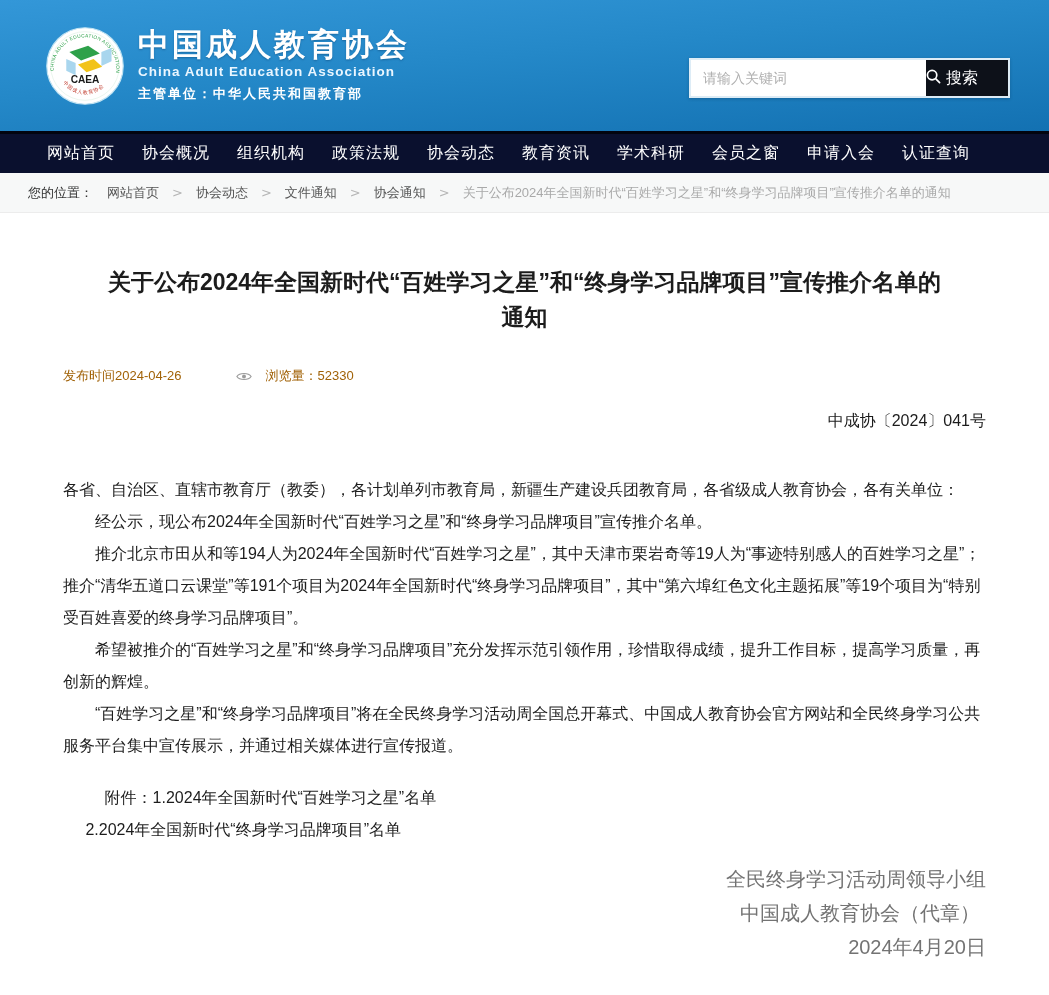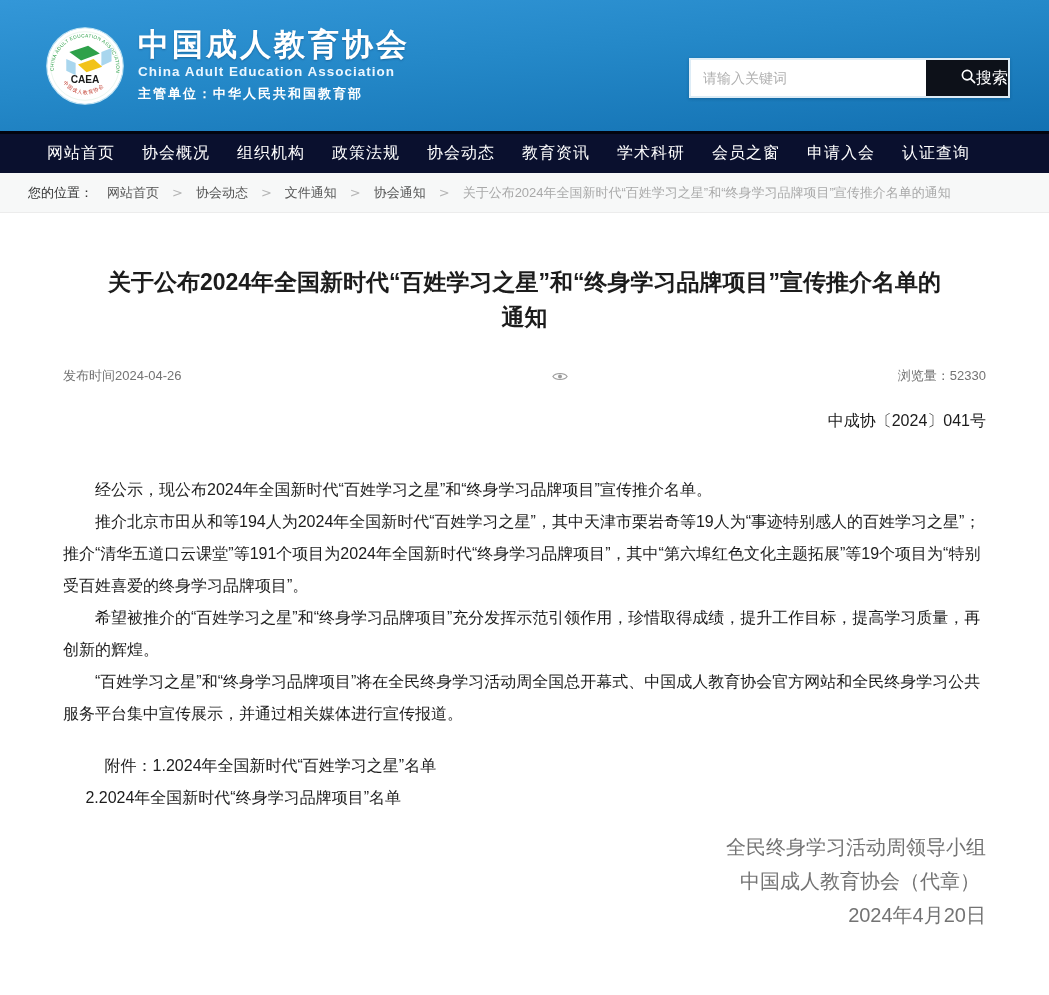--- a/index.html
+++ b/index.html
@@ -63,21 +63,22 @@
     color: #333;
     background: #fff;
   }
   .search-input::placeholder { color: #b0b0b0; }
   .search-btn {
     width: 82px; height: 36px;
     background: #0d1119;
     color: #fff;
     border: none;
     font-size: 16px;
-    display: flex; align-items: center; justify-content: flex-end;
+    display: flex; align-items: center; justify-content: flex-start;
+    gap: 5px;
     cursor: pointer;
   }
 
   
   .main-nav {
     height: 42px;
     background: #0a102e;
     border-top: 3px solid #02040f;
     display: flex;
     align-items: center;
@@ -116,25 +117,25 @@
     text-align: center;
     font-size: 23px;
     font-weight: bold;
     line-height: 35px;
     color: #1c1c1c;
     padding: 0 40px;
   }
   .article-meta {
     margin-top: 32px;
     display: flex;
-    justify-content: space-between;
+    justify-content: flex-start;
     align-items: center;
     gap: 14px;
     font-size: 13px;
-    color: #737373;
+    color: #a16207;
   }
   .article-meta .publish-time { margin-right: 40px; }
   .eye-icon { display: inline-flex; align-items: center; }
   .doc-number {
     margin-top: 26px;
     text-align: right;
     font-size: 16px;
     color: #1c1c1c;
   }
   .article-body {
@@ -239,20 +240,21 @@
         <path d="M1 6 C4 1.5 14 1.5 17 6 C14 10.5 4 10.5 1 6 Z" stroke="#9b9b9b" stroke-width="1.3" fill="none"></path>
         <circle cx="9" cy="6" r="2.2" fill="#9b9b9b"></circle>
       </svg>
     </span>
     <span class="views">浏览量：52330</span>
   </div>
 
   <div class="doc-number">中成协〔2024〕041号</div>
 
   <div class="article-body">
+    <p>各省、自治区、直辖市教育厅（教委），各计划单列市教育局，新疆生产建设兵团教育局，各省级成人教育协会，各有关单位：</p>
     <p class="indent">经公示，现公布2024年全国新时代“百姓学习之星”和“终身学习品牌项目”宣传推介名单。</p>
     <p class="indent">推介北京市田从和等194人为2024年全国新时代“百姓学习之星”，其中天津市栗岩奇等19人为“事迹特别感人的百姓学习之星”；推介“清华五道口云课堂”等191个项目为2024年全国新时代“终身学习品牌项目”，其中“第六埠红色文化主题拓展”等19个项目为“特别受百姓喜爱的终身学习品牌项目”。</p>
     <p class="indent">希望被推介的“百姓学习之星”和“终身学习品牌项目”充分发挥示范引领作用，珍惜取得成绩，提升工作目标，提高学习质量，再创新的辉煌。</p>
     <p class="indent">“百姓学习之星”和“终身学习品牌项目”将在全民终身学习活动周全国总开幕式、中国成人教育协会官方网站和全民终身学习公共服务平台集中宣传展示，并通过相关媒体进行宣传报道。</p>
   </div>
 
   <div class="attachments">
     <p class="att-line1">附件：1.2024年全国新时代“百姓学习之星”名单</p>
     <p class="att-line2">2.2024年全国新时代“终身学习品牌项目”名单</p>
   </div>

